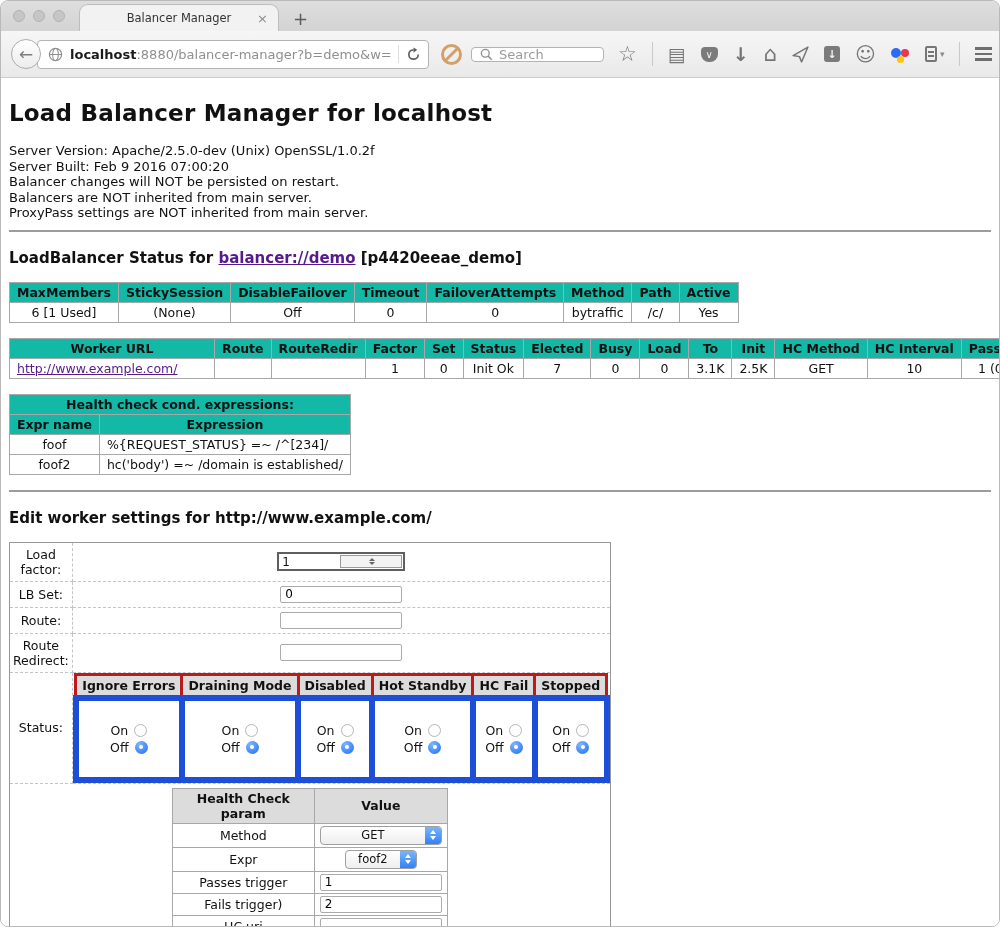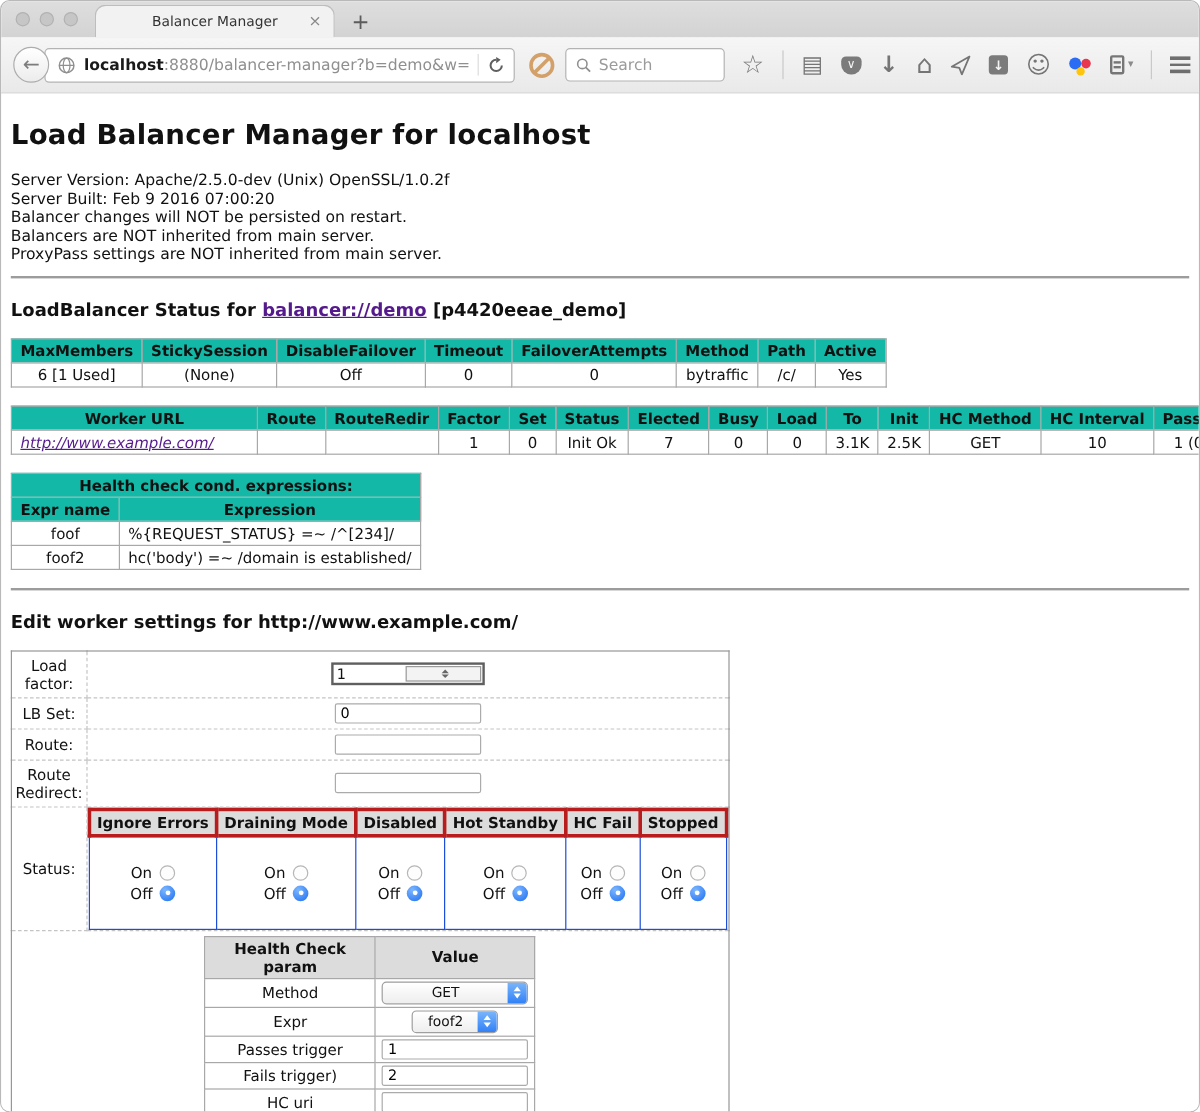--- a/index.html
+++ b/index.html
@@ -16,21 +16,21 @@
   .newtab { font-size: 18px; color: #5c5c5c; margin-left: 14px; padding-bottom: 2px; }
 
   .toolbar { height: 47px; background: linear-gradient(#f6f6f6, #e9e9e9); border-bottom: 1px solid #cccccc; display: flex; align-items: center; padding: 0 10px; }
   .back-btn { width: 30px; height: 30px; border-radius: 50%; background: linear-gradient(#ffffff, #ececec); border: 1px solid #adadad; color: #7d7d7d; font-size: 17px; display: flex; align-items: center; justify-content: center; z-index: 2; flex: none; }
   .url-bar { width: 392px; height: 29px; margin-left: -4px; background: #fff; border: 1px solid #b3b3b3; border-radius: 4px; display: flex; align-items: center; padding: 0 7px 0 10px; gap: 7px; flex: none; }
   .url-text { font-size: 13px; color: #8f8f8f; white-space: nowrap; overflow: hidden; flex: 1; }
   .url-host { color: #1a1a1a; }
   .vdiv { width: 1px; height: 18px; background: #dcdcdc; flex: none; }
   .block-icon { width: 21px; height: 21px; border-radius: 50%; border: 3px solid #cf9352; position: relative; margin: 0 9px 0 12px; flex: none; opacity: .85; }
   .block-icon::after { content: ""; position: absolute; left: -1px; top: 6px; width: 17px; height: 3px; background: #cf9352; transform: rotate(-45deg); }
-  .search-box { width: 133px; height: 28px; background: #fff; border: 1px solid #b3b3b3; border-radius: 4px; display: flex; align-items: center; padding: 0 8px; gap: 6px; flex: none; }
+  .search-box { width: 133px; height: 15px; background: #fff; border: 1px solid #b3b3b3; border-radius: 4px; display: flex; align-items: center; padding: 0 8px; gap: 6px; flex: none; }
   .search-box input { border: none; outline: none; width: 80px; font-size: 13px; color: #444; background: transparent; font-family: inherit; }
   .search-box input::placeholder { color: #9b9b9b; }
   .tool-icons { display: flex; align-items: center; gap: 15px; margin-left: 14px; color: #757575; }
   .gicon { font-size: 18px; line-height: 1; color: #757575; }
   .sep { width: 1px; height: 24px; background: #c9c9c9; }
   .pocket { width: 17px; height: 15px; background: #7b7b7b; border-radius: 4px 4px 8px 8px; color: #f4f4f4; font-size: 10px; display: flex; align-items: center; justify-content: center; }
   .sqdl { width: 16px; height: 16px; background: #7b7b7b; border-radius: 3px; color: #f4f4f4; font-size: 11px; font-weight: bold; display: flex; align-items: center; justify-content: center; }
   .dots { position: relative; width: 19px; height: 17px; }
   .dots i { position: absolute; border-radius: 50%; }
   .dots .d1 { width: 10px; height: 10px; background: #2a6df4; left: 0; top: 2px; }
@@ -43,21 +43,21 @@
   .burger { display: flex; flex-direction: column; gap: 3px; }
   .burger i { width: 17px; height: 2.5px; background: #6e6e6e; display: block; }
 
   
   .page { background: #fff; height: 849px; padding: 0 8px; overflow: hidden; color: #111; }
   h1.title { font-size: 23px; font-weight: bold; padding-top: 22px; margin-bottom: 17px; letter-spacing: .2px; }
   .info { font-size: 13px; line-height: 15.6px; }
   hr.rule { border: none; border-top: 2px solid #9c9c9c; margin: 9px 0; }
   h2.section { font-size: 15px; font-weight: bold; margin: 17px 0 15px; }
   a.plink { color: #551a8b; font-weight: bold; }
-  a.wlink { color: #551a8b; font-style: italic; }
+  a.wlink { color: #551a8b; }
 
   table.data { border-collapse: collapse; font-size: 12.5px; margin-bottom: 15px; }
   .data th, .data td { border: 1px solid #a8a8a8; padding: 2px 7px; text-align: center; white-space: nowrap; }
   .data th { background: #14b8a6; }
   .data td.left { text-align: left; }
   .worker-url { min-width: 205px; }
 
   
   table.form { border-collapse: collapse; width: 566px; font-size: 12.5px; border: 1px solid #979797; margin-top: 15px; }
   .form > tbody > tr > td { border: 1px dashed #c4c4c4; padding: 4px 3px; }
@@ -66,21 +66,21 @@
   input.txt { width: 122px; height: 17px; border: 1px solid #ababab; border-radius: 2px; font-size: 12px; padding: 1px 4px; font-family: inherit; }
   .num-wrap { display: inline-flex; align-items: center; width: 128px; height: 19px; border: 2px solid #5f5f5f; background: #fff; }
   .num-wrap span { flex: 1; font-size: 12px; text-align: left; padding-left: 3px; }
   .spinner { width: 12px; height: 13px; border: 1px solid #9a9a9a; background: #f3f3f3; margin-right: 1px; display: flex; flex-direction: column; align-items: center; justify-content: center; gap: 1px; }
   .spinner i { width: 0; height: 0; border-left: 3px solid transparent; border-right: 3px solid transparent; display: block; }
   .spin-up { border-bottom: 3px solid #666; }
   .spin-dn { border-top: 3px solid #666; }
 
   table.status { border-collapse: collapse; width: 100%; font-size: 12.5px; }
   .status th { background: #dcdcdc; border: 3px solid #b91c1c; padding: 2px 5px; white-space: nowrap; }
-  .status td { border: 1px solid #1d4ed8; padding: 20px 4px; }
+  .status td { border: 6px solid #1d4ed8; padding: 20px 4px; }
   .radio-line { display: flex; align-items: center; justify-content: center; gap: 6px; margin: 2px 0; }
   .radio-line .rlbl { font-size: 12.5px; }
   .radio { width: 13px; height: 13px; border-radius: 50%; flex: none; position: relative; }
   .radio.unsel { background: #fdfdfd; border: 1px solid #b6b6b6; }
   .radio.sel { background: radial-gradient(circle at 35% 28%, #7cb6ff, #1d6ef0); }
   .radio.sel::after { content: ""; position: absolute; left: 4.5px; top: 4.5px; width: 4px; height: 4px; border-radius: 50%; background: #fff; }
 
   table.hc { border-collapse: collapse; margin: 0 auto; font-size: 12.5px; }
   .hc th { background: #dcdcdc; border: 1px solid #a8a8a8; padding: 2px 10px; }
   .hc td { border: 1px solid #a8a8a8; padding: 2px 5px; text-align: center; }

